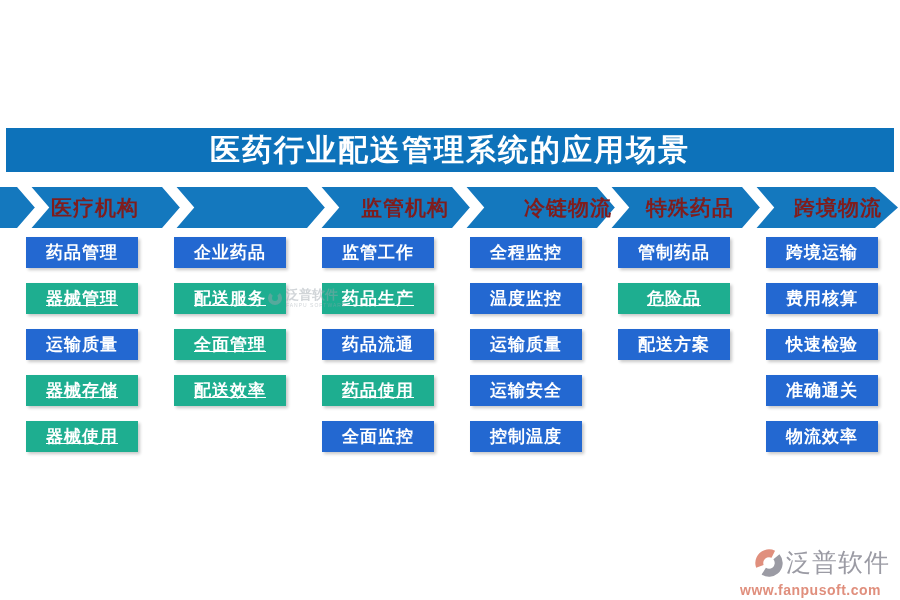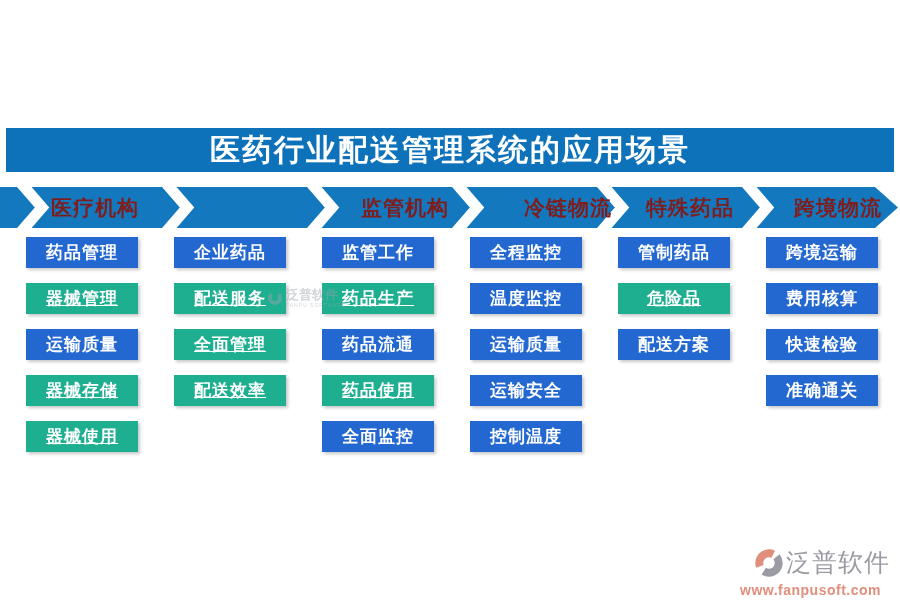--- a/index.html
+++ b/index.html
@@ -128,20 +128,21 @@
     <div class="col">
       <div class="box blue">管制药品</div>
       <div class="box teal">危险品</div>
       <div class="box blue">配送方案</div>
     </div>
     <div class="col">
       <div class="box blue">跨境运输</div>
       <div class="box blue">费用核算</div>
       <div class="box blue">快速检验</div>
       <div class="box blue">准确通关</div>
+      <div class="box blue">物流效率</div>
     </div>
   </div>
 
   <div class="mid-watermark">
     <div class="wm-circle"></div>
     <div class="wm-text">
       <span class="wm-name">泛普软件</span>
       <span class="wm-sub">FANPU SOFTWARE</span>
     </div>
   </div>

